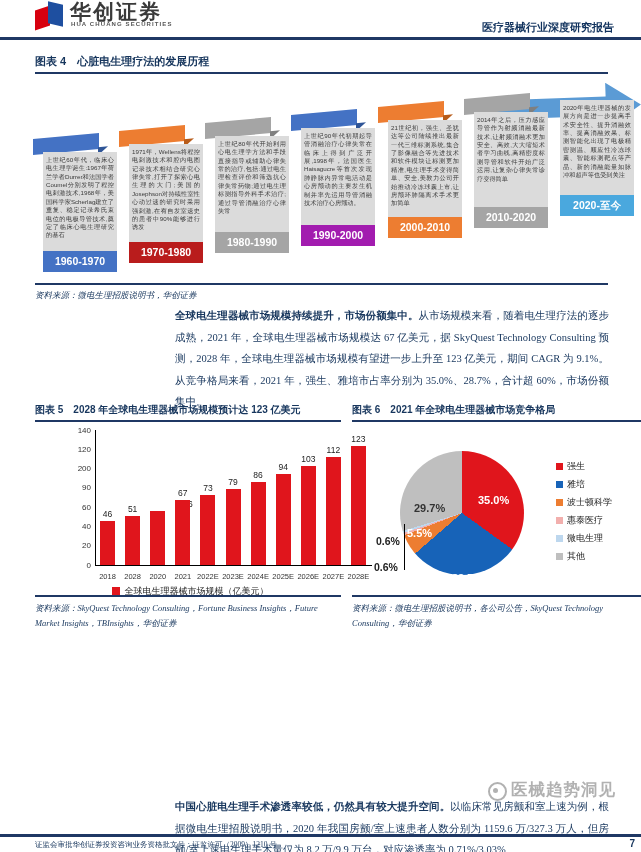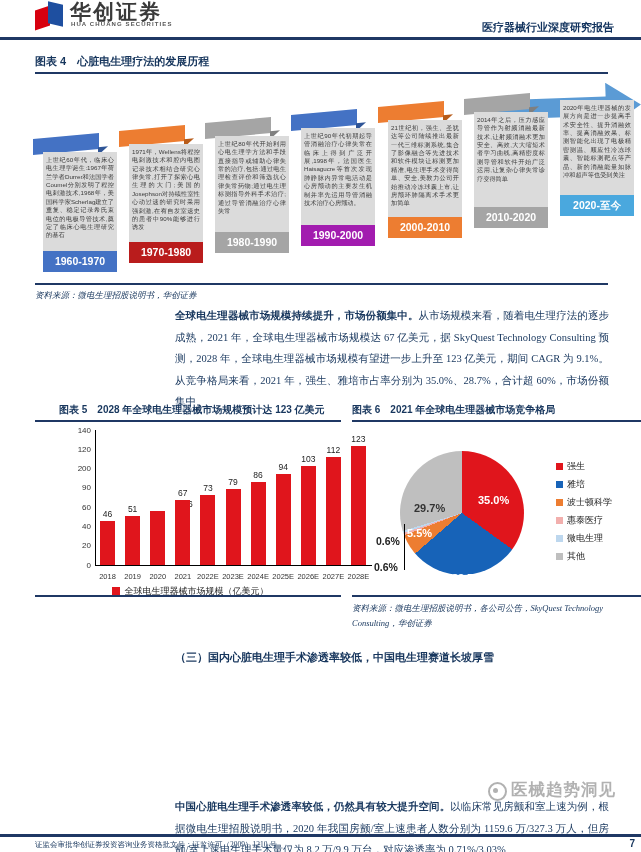--- a/index.html
+++ b/index.html
@@ -139,42 +139,42 @@
         <div class="tl-body" style="top: 20px; height: 95px;">2020年电生理器械的发展方向是进一步提高手术安全性、提升消融效率、提高消融效果、标测智能化出现了电极精密测温、顺应性冷冻球囊、智能标测靶点等产品、新的消融能量如脉冲和超声等也受到关注</div>
         <div class="tl-label" style="top: 115px; background: rgb(74, 168, 222);">2020-至今</div>
       </div>
     </div>
 
   <div class="abs rule" style="left:35px;top:283px;width:573px;"></div>
   <div class="abs source" style="left:35px;top:288px;">资料来源：微电生理招股说明书，华创证券</div>
 
   <p class="para" style="top:305px;"><b>全球电生理器械市场规模持续提升，市场份额集中。</b><span>从市场规模来看，随着电生理疗法的逐步成熟，2021 年，全球电生理器械市场规模达 67 亿美元，据 SkyQuest Technology Consulting 预测，2028 年，全球电生理器械市场规模有望进一步上升至 123 亿美元，期间 CAGR 为 9.1%。从竞争格局来看，2021 年，强生、雅培市占率分别为 35.0%、28.7%，合计超 60%，市场份额集中。</span></p>
 
-  <div class="abs fig-title" style="left:35px;top:403px;font-size:10px;margin-left:24px;">图表 5　2028 年全球电生理器械市场规模预计达 123 亿美元</div>
+  <div class="abs fig-title" style="left:35px;top:403px;font-size:10px;">图表 5　2028 年全球电生理器械市场规模预计达 123 亿美元</div>
   <div class="abs rule" style="left:35px;top:420px;width:306px;"></div>
   <div class="abs fig-title" style="left:352px;top:403px;font-size:10px;">图表 6　2021 年全球电生理器械市场竞争格局</div>
   <div class="abs rule" style="left:352px;top:420px;width:289px;"></div>
 
   <div class="abs fig5-chart" id="barchart">
     <div class="plot"></div>
     <div class="legend-row"><span class="legend-sq"></span><span>全球电生理器械市场规模（亿美元）</span></div>
   <div class="ytick" style="left: 34px; top: 136.5px;">0</div>
       <div class="ytick" style="left: 34px; top: 117.214px;">20</div>
       <div class="ytick" style="left: 34px; top: 97.9286px;">40</div>
       <div class="ytick" style="left: 34px; top: 78.6429px;">60</div>
       <div class="ytick" style="left: 34px; top: 59.3571px;">90</div>
       <div class="ytick" style="left: 34px; top: 40.0714px;">200</div>
       <div class="ytick" style="left: 34px; top: 20.7857px;">120</div>
       <div class="ytick" style="left: 34px; top: 1.5px;">140</div>
       <div class="bar" style="left: 65.0455px; width: 15px; height: 44.3571px; top: 96.6429px; background: rgb(224, 21, 28);"></div>
       <div class="bval" style="left: 60.5455px; top: 84.6429px;">46</div>
       <div class="xtick" style="left: 59.0455px;">2018</div>
       <div class="bar" style="left: 90.1364px; width: 15px; height: 49.1786px; top: 91.8214px; background: rgb(224, 21, 28);"></div>
       <div class="bval" style="left: 85.6364px; top: 79.8214px;">51</div>
-      <div class="xtick" style="left: 84.1364px;">2019</div>
+      <div class="xtick" style="left: 84.1364px;">2028</div>
       <div class="bar" style="left: 115.227px; width: 15px; height: 54px; top: 87px; background: rgb(224, 21, 28);"></div>
       <div class="bval" style="left: 105px; top: 75px; margin-left: 36px;">56</div>
       <div class="xtick" style="left: 109.227px;">2020</div>
       <div class="bar" style="left: 140.318px; width: 15px; height: 64.6071px; top: 76.3929px; background: rgb(224, 21, 28);"></div>
       <div class="bval" style="left: 135.818px; top: 64.3929px;">67</div>
       <div class="xtick" style="left: 134.318px;">2021</div>
       <div class="bar" style="left: 165.409px; width: 15px; height: 70.3929px; top: 70.6071px; background: rgb(224, 21, 28);"></div>
       <div class="bval" style="left: 160.909px; top: 58.6071px;">73</div>
       <div class="xtick" style="left: 159.409px;">2022E</div>
       <div class="bar" style="left: 190.5px; width: 15px; height: 76.1786px; top: 64.8214px; background: rgb(224, 21, 28);"></div>
@@ -209,23 +209,23 @@
       <div class="pie-legend-item" style="top: 36px;"><span class="pie-legend-sq" style="background: rgb(224, 21, 28);"></span>强生</div>
       <div class="pie-legend-item" style="top: 54px;"><span class="pie-legend-sq" style="background: rgb(23, 99, 184);"></span>雅培</div>
       <div class="pie-legend-item" style="top: 72px;"><span class="pie-legend-sq" style="background: rgb(237, 125, 49);"></span>波士顿科学</div>
       <div class="pie-legend-item" style="top: 90px;"><span class="pie-legend-sq" style="background: rgb(242, 175, 173);"></span>惠泰医疗</div>
       <div class="pie-legend-item" style="top: 108px;"><span class="pie-legend-sq" style="background: rgb(189, 215, 238);"></span>微电生理</div>
       <div class="pie-legend-item" style="top: 126px;"><span class="pie-legend-sq" style="background: rgb(191, 191, 191);"></span>其他</div>
     </div>
 
   <div class="abs rule" style="left:35px;top:595px;width:306px;"></div>
   <div class="abs rule" style="left:352px;top:595px;width:289px;"></div>
+  <div class="abs source" style="left:35px;top:601px;width:302px;">资料来源：SkyQuest Technology Consulting，Fortune Business Insights，Future Market Insights，TBInsights，华创证券</div>
   <div class="abs source" style="left:352px;top:601px;width:285px;">资料来源：微电生理招股说明书，各公司公告，SkyQuest Technology Consulting，华创证券</div>
 
-  <div class="abs sec-head">（三）国内心脏电生理手术渗透率较低，中国电生理赛道长坡厚雪</div>
   <p class="para" style="top:796px;"><b>中国心脏电生理手术渗透率较低，仍然具有较大提升空间。</b><span>以临床常见房颤和室上速为例，根据微电生理招股说明书，2020 年我国房颤/室上速患者人数分别为 1159.6 万/327.3 万人，但房颤/室上速电生理手术量仅为 8.2 万/9.9 万台，对应渗透率为 0.71%/3.03%。</span></p>
 
   <div class="abs watermark">
     <div class="wm-icon"></div>
     <div class="wm-text">医械趋势洞见</div>
   </div>
 
   <div class="abs ftr-line"></div>
   <div class="abs ftr-text">证监会审批华创证券投资咨询业务资格批文号：证监许可（2009）1210 号</div>
   <div class="abs pagenum">7</div>

